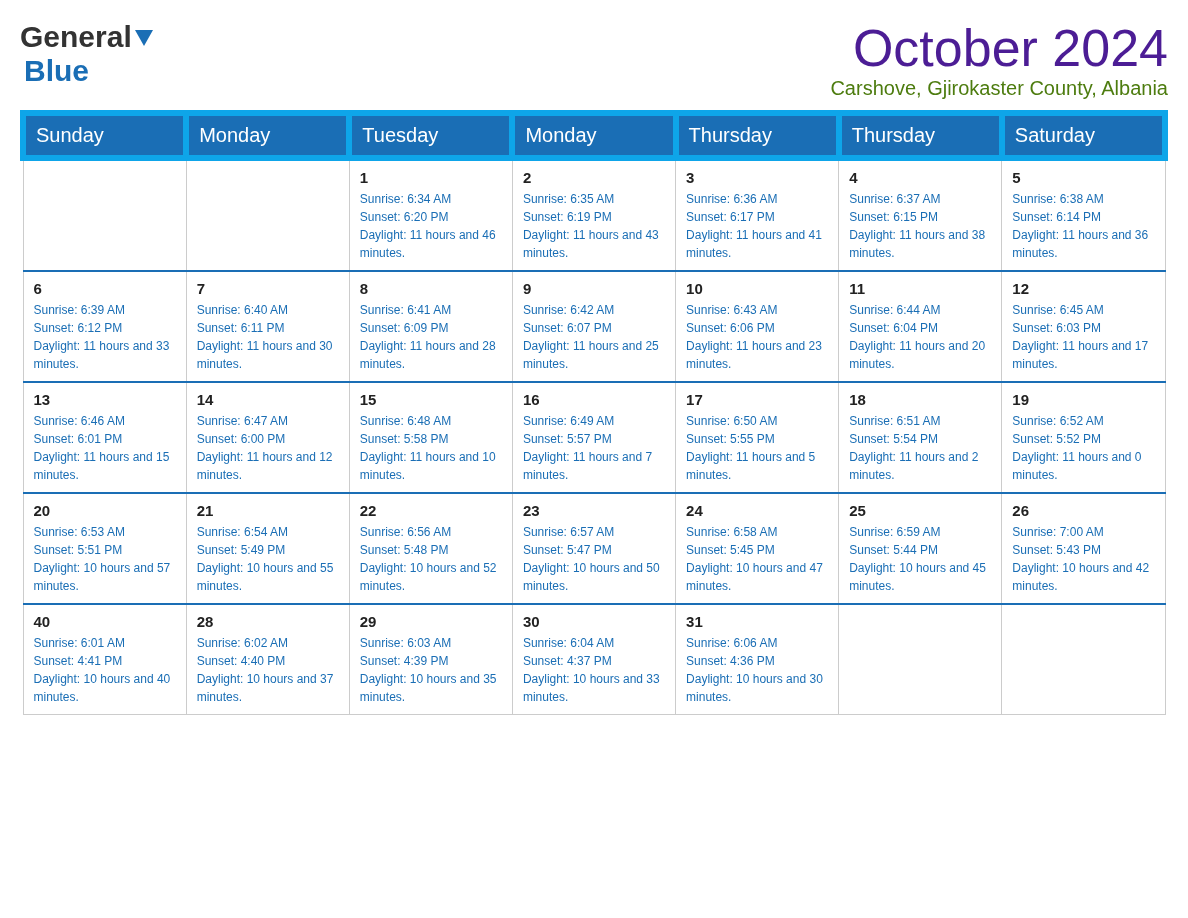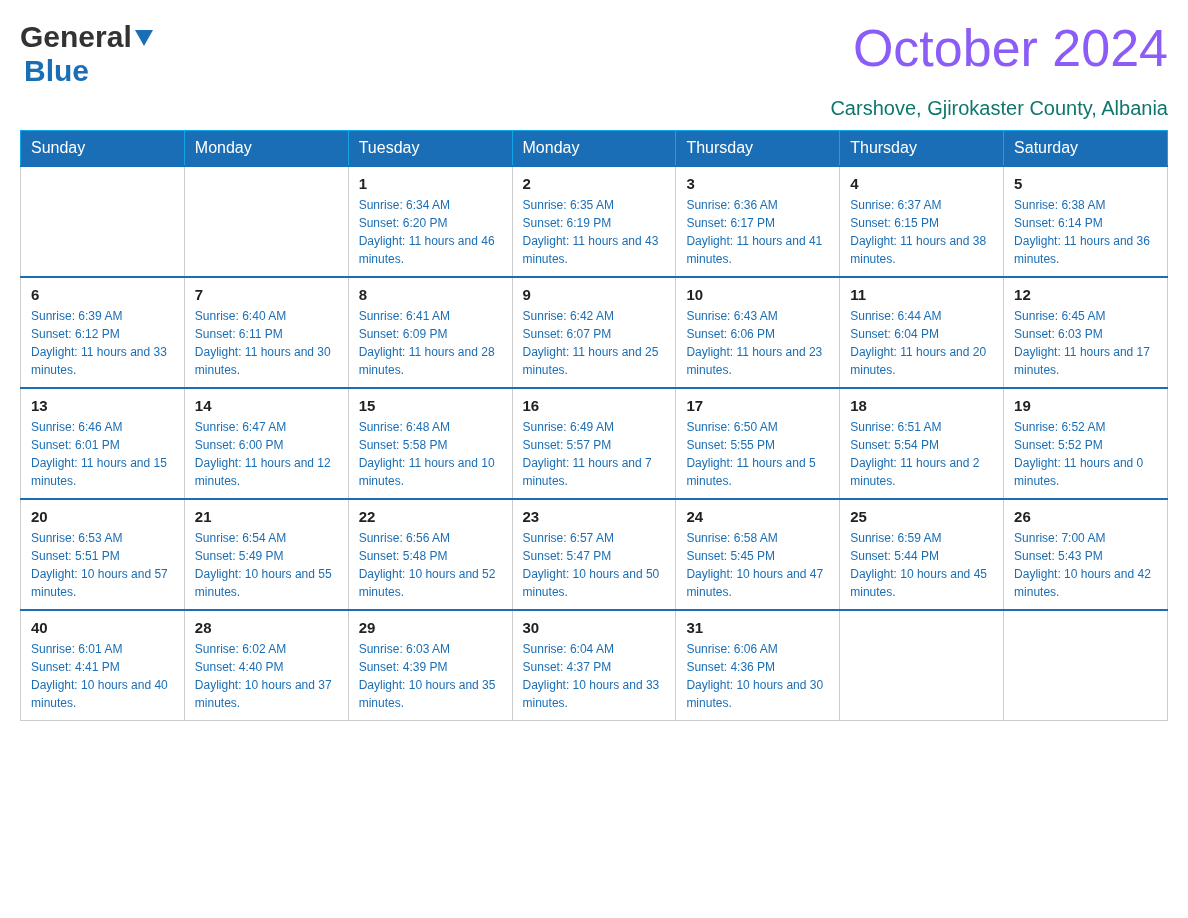--- a/index.html
+++ b/index.html
@@ -15,41 +15,41 @@
       justify-content: space-between;
       align-items: flex-start;
       margin-bottom: 10px;
     }
     .title-section {
       text-align: right;
     }
     .month-title {
       font-size: 52px;
       font-weight: normal;
-      color: #8b5cf6;
+      color: #4c1d95;
       line-height: 1.1;
     }
     .location {
       font-size: 20px;
-      color: #0f766e;
-      margin-top: 20px;
+      color: #4d7c0f;
+      margin-top: 0;
     }
     .calendar {
       width: 100%;
       border-collapse: collapse;
       margin-top: 10px;
     }
     .calendar th {
       background-color: #1a6eb5;
       color: #fff;
       padding: 8px 10px;
       text-align: left;
-      font-size: 16px;
+      font-size: 20px;
       font-weight: normal;
-      border: 1px solid #0ea5e9;
+      border: 6px solid #0ea5e9;
     }
     .calendar td {
       vertical-align: top;
       padding: 8px 10px;
       border: 1px solid #ccc;
       border-top: 2px solid #1a6eb5;
       width: calc(100% / 7);
       font-size: 13.5px;
       color: #222;
       min-height: 110px;

